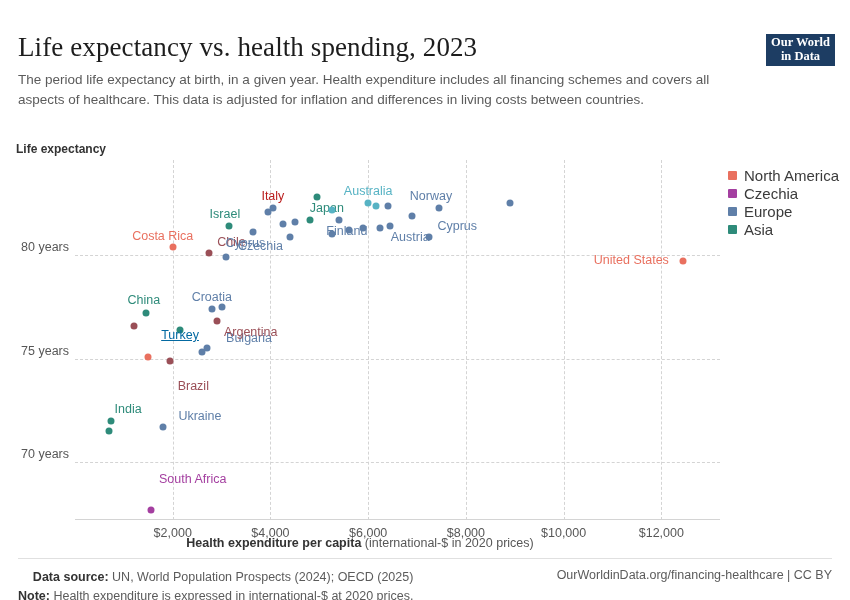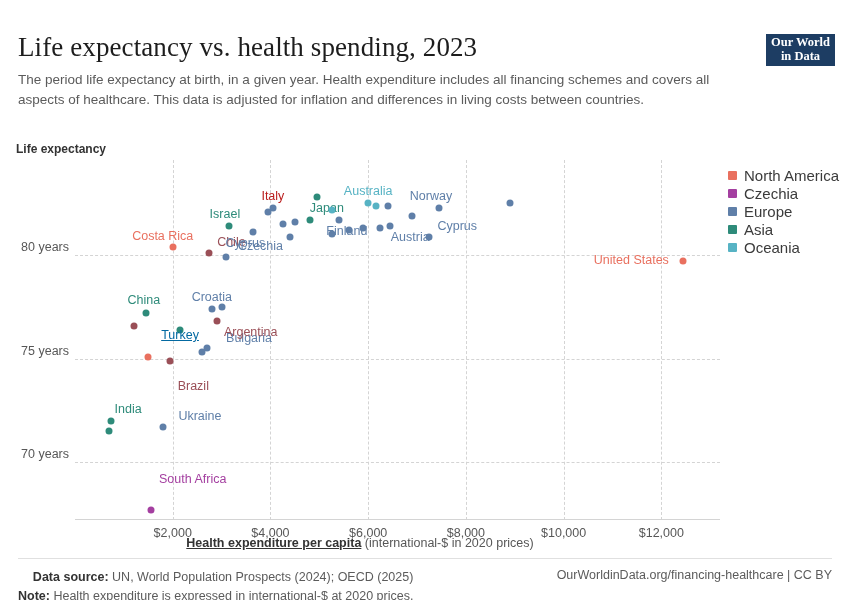--- a/index.html
+++ b/index.html
@@ -70,21 +70,21 @@
   }
   .x-axis-title {
     position: absolute;
     left: 0;
     width: 720px;
     top: 516px;
     text-align: center;
     font-size: 12.5px;
     color: #575757;
   }
-  .x-axis-title b { color: #333; text-decoration: underline; }
+  .x-axis-title b { color: #333; }
   .x-axis-title span.unit { color: #575757; font-weight: normal; }
 
   
   #plot {
     position: absolute;
     left: 75px;
     top: 140px;
     width: 645px;
     height: 360px;
   }
@@ -302,24 +302,20 @@
         <span class="legend-label">Czechia</span>
       </div>
       <div class="legend-item">
         <span class="legend-swatch" style="background: rgb(95, 127, 168);"></span>
         <span class="legend-label">Europe</span>
       </div>
       <div class="legend-item">
         <span class="legend-swatch" style="background: rgb(46, 139, 122);"></span>
         <span class="legend-label">Asia</span>
       </div>
-      <div class="legend-item">
-        <span class="legend-swatch" style="background: rgb(87, 179, 196);"></span>
-        <span class="legend-label">Oceania</span>
-      </div>
     </div>
 
   <div class="footer-rule"></div>
   <div class="footer-left">
     <div>
       <b>Data source:</b>
       <span>UN, World Population Prospects (2024); OECD (2025)</span>
     </div>
     <div>
       <b>Note:</b>

